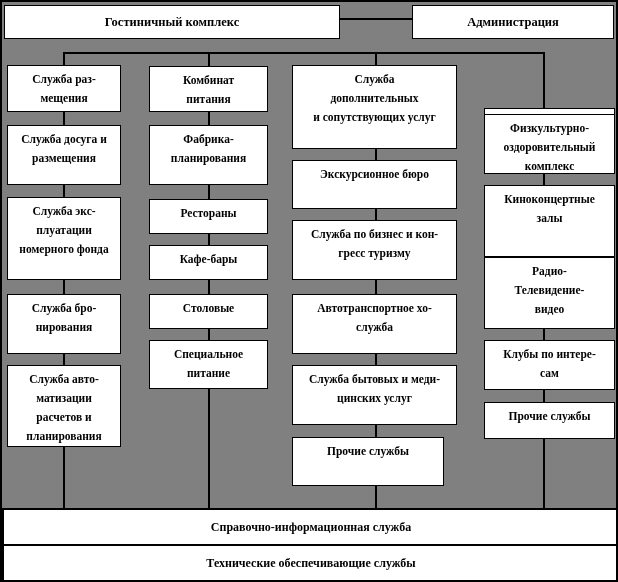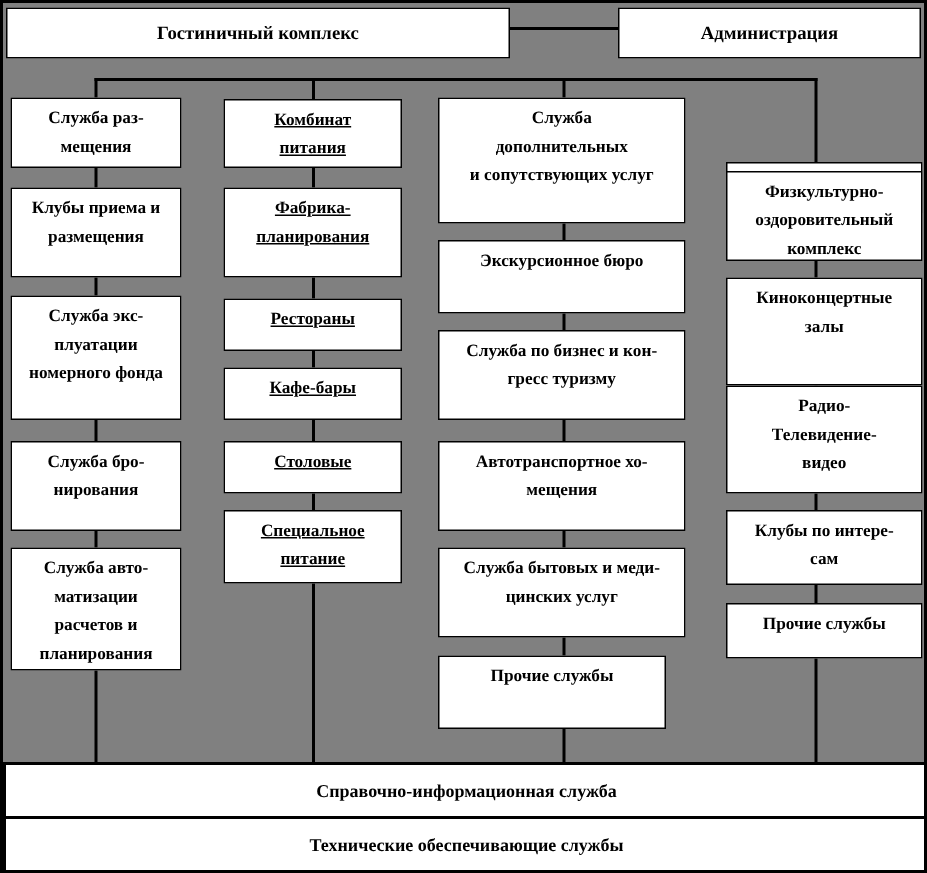--- a/index.html
+++ b/index.html
@@ -46,21 +46,21 @@
   .vl { top: 50px; width: 2px; height: 458px; }
   .vl1 { left: 61px; } .vl2 { left: 206px; } .vl3 { left: 373px; } .vl4 { left: 541px; }
   
   .c1 { left: 5px; width: 114px; }
   .b11 { top: 63px;  height: 47px; }
   .b12 { top: 123px; height: 60px; }
   .b13 { top: 195px; height: 83px; }
   .b14 { top: 292px; height: 60px; }
   .b15 { top: 363px; height: 82px; }
   
-  .c2 { left: 147px; width: 119px; text-decoration: underline; }
+  .c2 { left: 147px; width: 119px; }
   .b21 { top: 64px;  height: 46px; }
   .b22 { top: 123px; height: 60px; }
   .b23 { top: 197px; height: 35px; }
   .b24 { top: 243px; height: 35px; }
   .b25 { top: 292px; height: 35px; }
   .b26 { top: 338px; height: 49px; }
   
   .c3 { left: 290px; width: 165px; }
   .b31 { top: 63px;  height: 84px; }
   .b32 { top: 158px; height: 49px; }
@@ -90,21 +90,21 @@
   <div class="line vl vl1"></div>
   <div class="line vl vl2"></div>
   <div class="line vl vl3"></div>
   <div class="line vl vl4"></div>
 
   <div class="node toprow root">Гостиничный комплекс</div>
   <div class="node toprow admin">Администрация</div>
 
   <div class="node c1 b11">Служба раз-
 мещения</div>
-  <div class="node c1 b12">Клубы приема и
+  <div class="node c1 b12">Служба досуга и
 размещения</div>
   <div class="node c1 b13">Служба экс-
 плуатации
 номерного фонда</div>
   <div class="node c1 b14">Служба бро-
 нирования</div>
   <div class="node c1 b15">Служба авто-
 матизации
 расчетов и
 планирования</div>
@@ -119,21 +119,21 @@
   <div class="node c2 b26">Специальное
 питание</div>
 
   <div class="node c3 b31">Служба
 дополнительных
 и сопутствующих услуг</div>
   <div class="node c3 b33">Служба по бизнес и кон-
 гресс туризму</div>
   <div class="node c3 b32">Экскурсионное бюро</div>
   <div class="node c3 b34">Автотранспортное хо-
-мещения</div>
+служба</div>
   <div class="node c3 b35">Служба бытовых и меди-
 цинских услуг</div>
   <div class="node c3 b36">Прочие службы</div>
 
   <div class="node c4 b41">Служба досуга</div>
   <div class="node c4 b42">Физкультурно-
 оздоровительный
 комплекс</div>
   <div class="node c4 b43">Киноконцертные
 залы</div>

